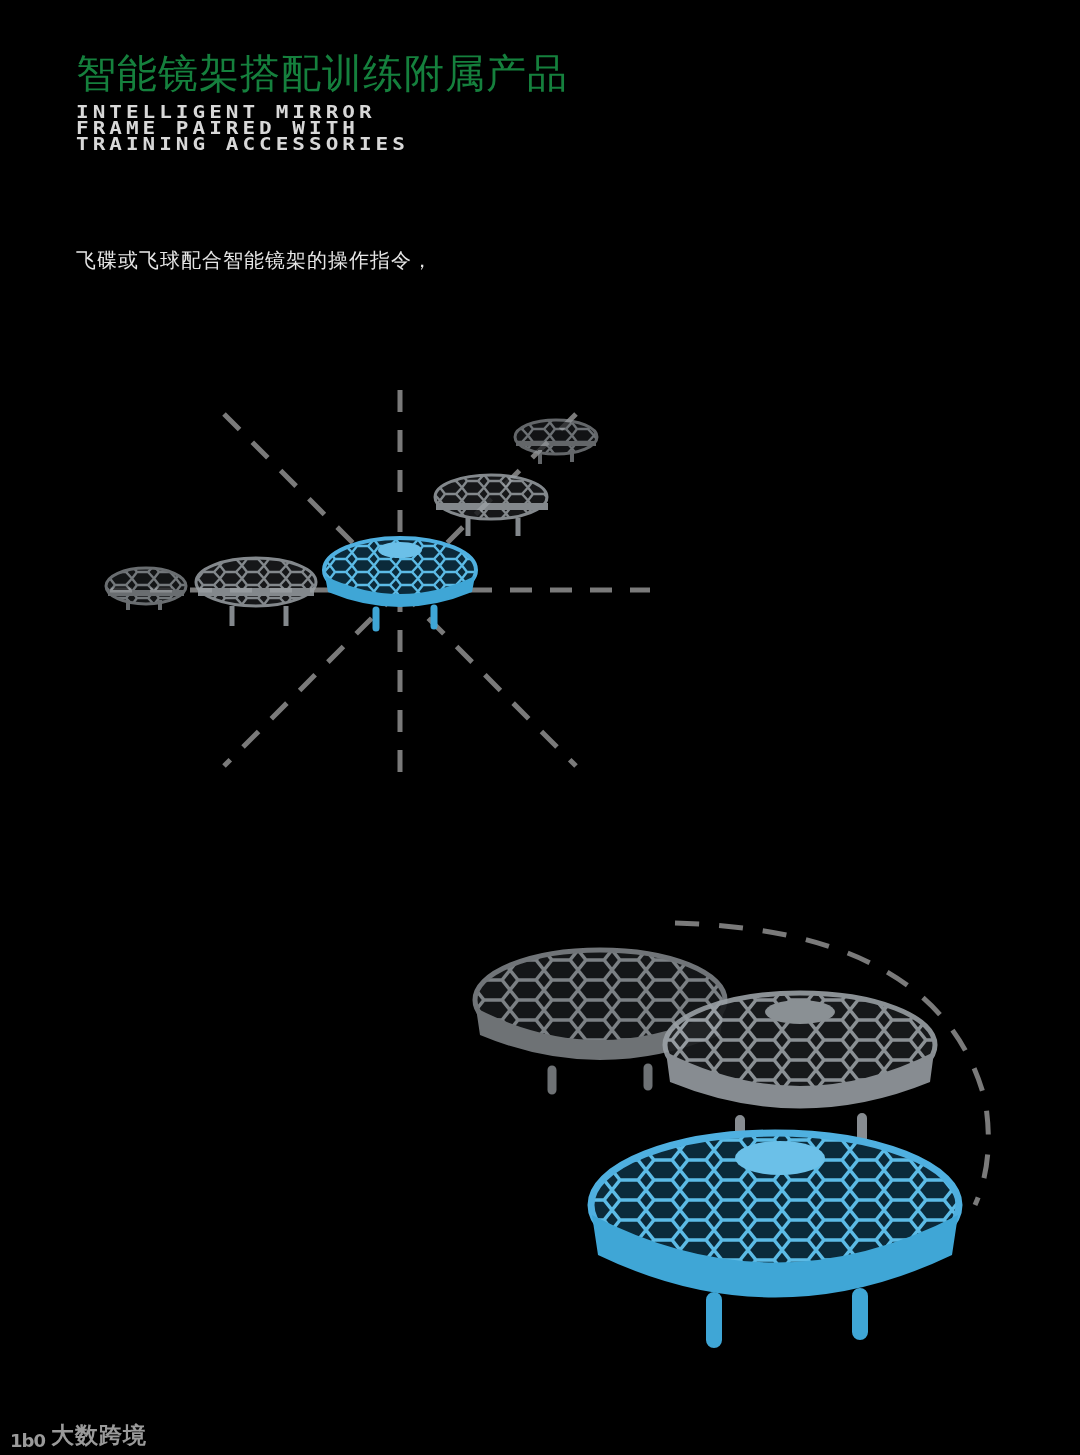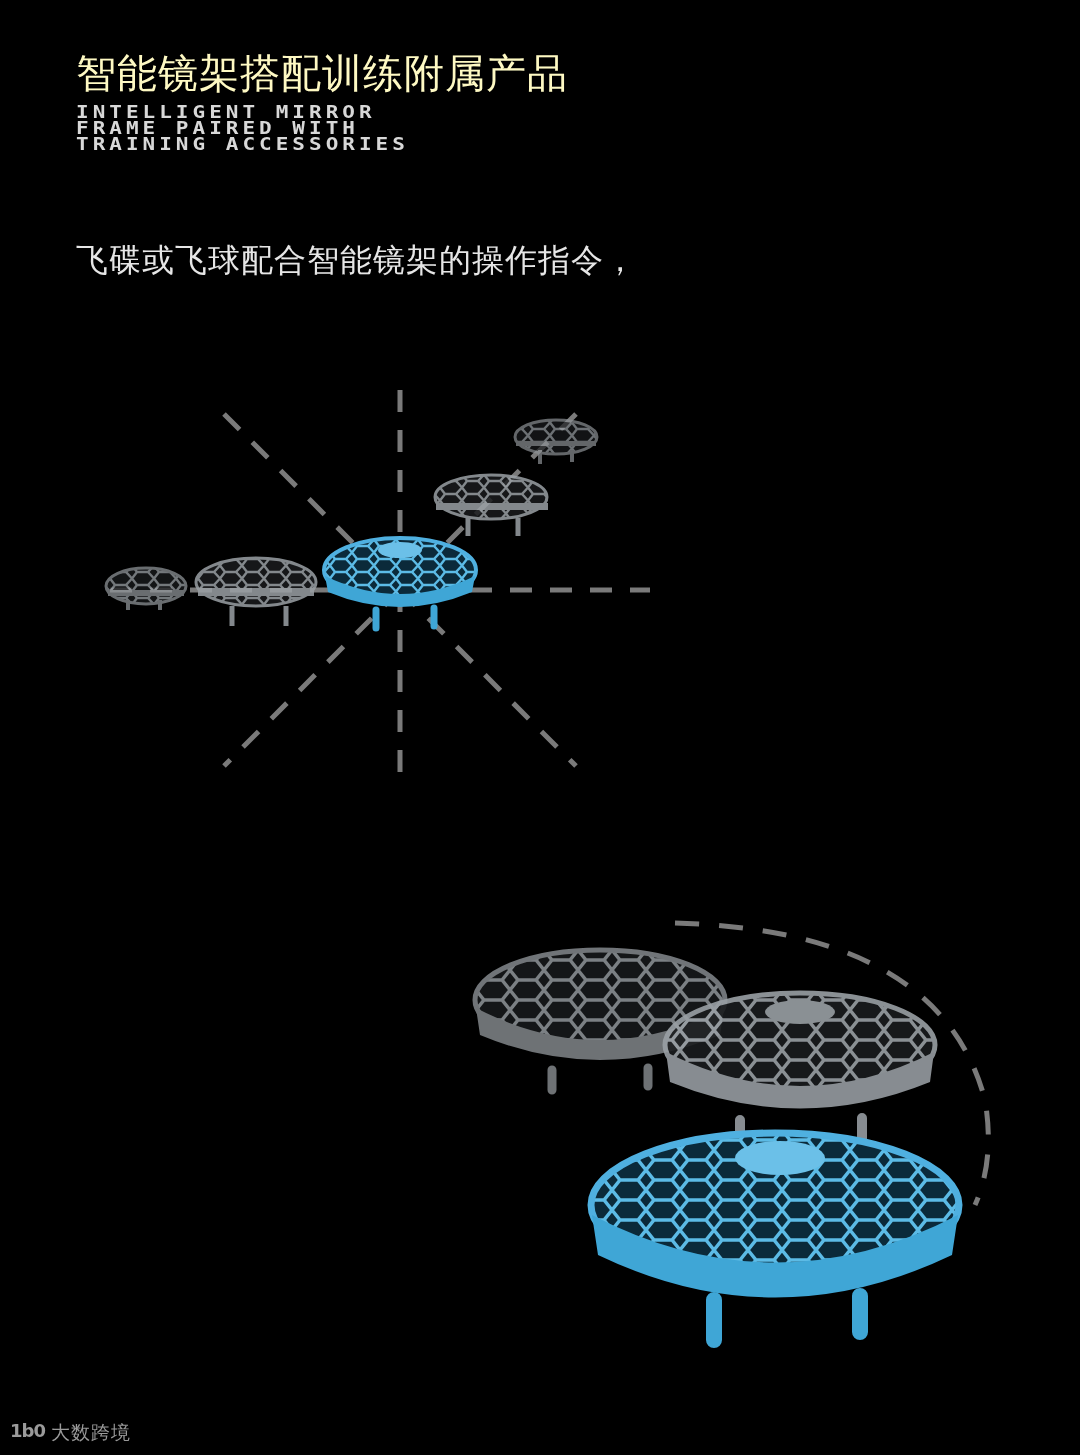--- a/index.html
+++ b/index.html
@@ -1,25 +1,25 @@
 <!DOCTYPE html>
 <html><head>
 <meta charset="utf-8">
 <style>
   html,body{margin:0;padding:0;background:#000;}
   body{width:1080px;height:1455px;position:relative;overflow:hidden;font-family:"DejaVu Sans","Liberation Sans",sans-serif;color:#fff;}
-  .title{position:absolute;left:76px;top:48px;font-size:40px;line-height:50px;letter-spacing:1px;color:#fef9c3;font-weight:normal;}
+  .title{position:absolute;left:76px;top:48px;font-size:40px;line-height:50px;letter-spacing:1px;color:#15803d;font-weight:normal;}
   .en{position:absolute;left:76px;top:104px;font-family:"DejaVu Sans Mono","Liberation Mono",monospace;font-size:21px;line-height:20px;letter-spacing:4px;color:#d8d8d8;font-weight:bold;text-transform:uppercase;transform:scaleY(0.8);transform-origin:left top;}
   .en div{white-space:nowrap;}
-  .desc{position:absolute;left:76px;top:238px;font-size:32px;line-height:44px;color:#e6e6e6;letter-spacing:1px;}
+  .desc{position:absolute;left:76px;top:238px;font-size:20px;line-height:44px;color:#e6e6e6;letter-spacing:1px;}
   .desc div{white-space:nowrap;}
   svg.art{position:absolute;left:0;top:0;}
-  .logo{position:absolute;left:10px;top:1420px;display:flex;align-items:flex-start;gap:6px;color:#9a9a9a;}
+  .logo{position:absolute;left:10px;top:1420px;display:flex;align-items:flex-end;gap:6px;color:#9a9a9a;}
   .logo-mark{font-size:18px;font-weight:bold;letter-spacing:-1px;}
-  .logo-text{font-size:19px;font-weight:normal;letter-spacing:1px;}
+  .logo-text{font-size:23px;font-weight:bold;letter-spacing:1px;}
 </style>
 </head>
 <body>
 
 <div class="title">智能镜架搭配训练附属产品</div>
 
 <div class="en">
   <div>INTELLIGENT MIRROR</div>
   <div>FRAME PAIRED WITH</div>
   <div>TRAINING ACCESSORIES</div>

